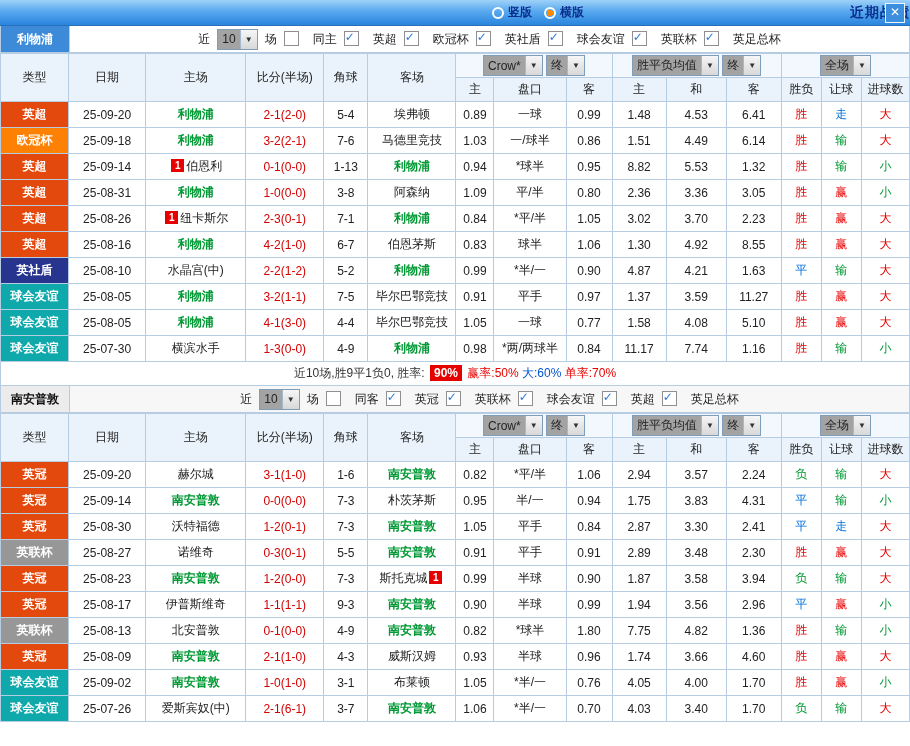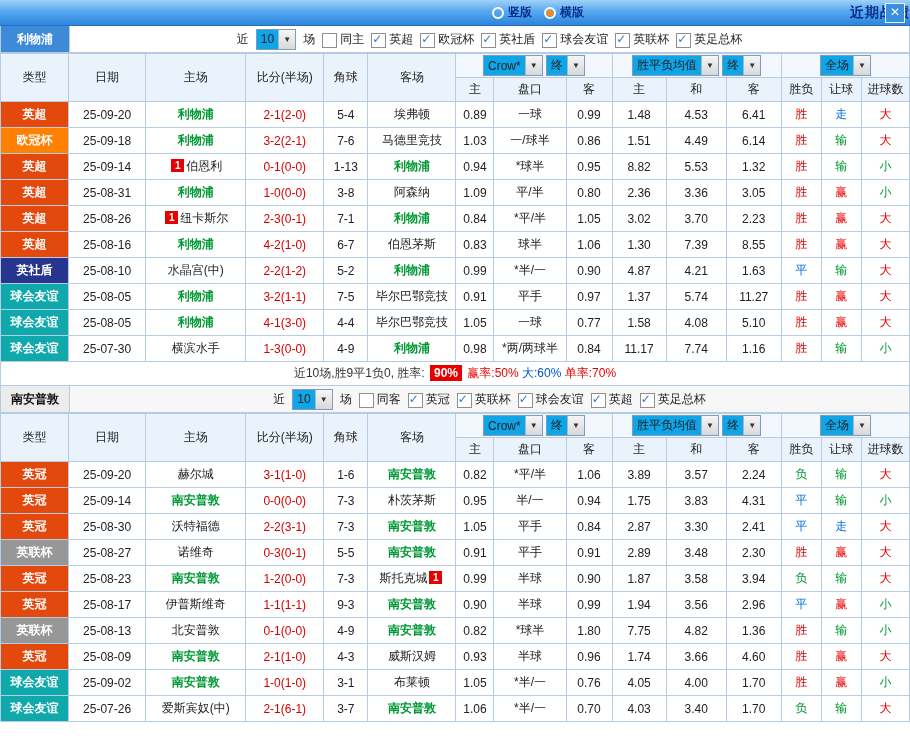--- a/index.html
+++ b/index.html
@@ -20,26 +20,26 @@
              text-align:center;cursor:pointer}
 
   
   .band{display:flex;height:26px;border:1px solid #b5cce2;border-top:none;align-items:stretch;background:#fff}
   .team-cell{flex:0 0 68px;display:flex;align-items:center;justify-content:center;font-weight:bold;
              border-right:1px solid #b5cce2}
   .band.blue .team-cell{background:#3d8bd8;color:#fff}
   .band.gray .team-cell{background:#ececec;color:#111}
   .band.gray{background:#f7f7f7}
   .filters{flex:1;display:flex;align-items:center;justify-content:center;gap:7px}
-  .filter-item{display:inline-flex;align-items:flex-end;gap:3px;cursor:pointer}
+  .filter-item{display:inline-flex;align-items:flex-start;gap:14px;cursor:pointer}
   .cb{width:13px;height:13px;border:1px solid #8f8f8f;background:#fff;display:inline-block;position:relative}
   .cb.checked::after{content:"\2713";position:absolute;left:0;top:-2px;font-size:12px;font-weight:bold;color:#2a7ad0}
 
   
-  .select{display:inline-flex;align-items:center;height:19px;border:1px solid #7f9db9;background:#0ea5e9;
+  .select{display:inline-flex;align-items:center;height:19px;border:1px solid #7f9db9;background:#a3a3a3;
           cursor:pointer;vertical-align:middle}
   .sel-txt{padding:0 4px;font-size:12px;white-space:nowrap}
   .sel-arrow{width:16px;align-self:stretch;background:linear-gradient(#f6f6f6,#d8d8d8);
              border-left:1px solid #a5b8cc;font-size:8px;color:#333;display:flex;align-items:center;justify-content:center}
 
   
   table.grid{border-collapse:collapse;table-layout:fixed;width:910px}
   .grid th,.grid td{border:1px solid #b5cce2;text-align:center;overflow:hidden;white-space:nowrap;padding:0}
   .grid thead th{background:#eaf3fb;height:23px;font-weight:400;color:#222;font-size:12px}
   .grid thead th.grp{background:#f2f8fd}
@@ -260,21 +260,21 @@
           <td class="type" style="background: rgb(227, 73, 13);">英超</td>
           <td>25-08-16</td>
           <td><span class="team-sub">利物浦</span></td>
           <td class="score">4-2(1-0)</td>
           <td>6-7</td>
           <td><span class="team">伯恩茅斯</span></td>
           <td>0.83</td>
           <td>球半</td>
           <td>1.06</td>
           <td>1.30</td>
-          <td>7.39</td>
+          <td>4.92</td>
           <td>8.55</td>
           <td class="mark" style="color: rgb(230, 0, 0);">胜</td>
           <td class="mark" style="color: rgb(230, 0, 0);">赢</td>
           <td class="mark" style="color: rgb(230, 0, 0);">大</td>
         </tr>
         <tr>
           <td class="type" style="background: rgb(39, 53, 143);">英社盾</td>
           <td>25-08-10</td>
           <td><span class="team">水晶宫(中)</span></td>
           <td class="score">2-2(1-2)</td>
@@ -294,21 +294,21 @@
           <td class="type" style="background: rgb(15, 169, 172);">球会友谊</td>
           <td>25-08-05</td>
           <td><span class="team-sub">利物浦</span></td>
           <td class="score">3-2(1-1)</td>
           <td>7-5</td>
           <td><span class="team">毕尔巴鄂竞技</span></td>
           <td>0.91</td>
           <td>平手</td>
           <td>0.97</td>
           <td>1.37</td>
-          <td>5.74</td>
+          <td>3.59</td>
           <td>11.27</td>
           <td class="mark" style="color: rgb(230, 0, 0);">胜</td>
           <td class="mark" style="color: rgb(230, 0, 0);">赢</td>
           <td class="mark" style="color: rgb(230, 0, 0);">大</td>
         </tr>
         <tr>
           <td class="type" style="background: rgb(15, 169, 172);">球会友谊</td>
           <td>25-08-05</td>
           <td><span class="team-sub">利物浦</span></td>
           <td class="score">4-1(3-0)</td>
@@ -442,21 +442,21 @@
         <tr>
           <td class="type" style="background: rgb(227, 73, 13);">英冠</td>
           <td>25-09-20</td>
           <td><span class="team">赫尔城</span></td>
           <td class="score">3-1(1-0)</td>
           <td>1-6</td>
           <td><span class="team-sub">南安普敦</span></td>
           <td>0.82</td>
           <td>*平/半</td>
           <td>1.06</td>
-          <td>3.89</td>
+          <td>2.94</td>
           <td>3.57</td>
           <td>2.24</td>
           <td class="mark" style="color: rgb(1, 153, 52);">负</td>
           <td class="mark" style="color: rgb(1, 153, 52);">输</td>
           <td class="mark" style="color: rgb(230, 0, 0);">大</td>
         </tr>
         <tr>
           <td class="type" style="background: rgb(227, 73, 13);">英冠</td>
           <td>25-09-14</td>
           <td><span class="team-sub">南安普敦</span></td>
@@ -470,21 +470,21 @@
           <td>3.83</td>
           <td>4.31</td>
           <td class="mark" style="color: rgb(0, 112, 221);">平</td>
           <td class="mark" style="color: rgb(1, 153, 52);">输</td>
           <td class="mark" style="color: rgb(1, 153, 52);">小</td>
         </tr>
         <tr>
           <td class="type" style="background: rgb(227, 73, 13);">英冠</td>
           <td>25-08-30</td>
           <td><span class="team">沃特福德</span></td>
-          <td class="score">2-2(3-1)</td>
+          <td class="score">1-2(0-1)</td>
           <td>7-3</td>
           <td><span class="team-sub">南安普敦</span></td>
           <td>1.05</td>
           <td>平手</td>
           <td>0.84</td>
           <td>2.87</td>
           <td>3.30</td>
           <td>2.41</td>
           <td class="mark" style="color: rgb(0, 112, 221);">平</td>
           <td class="mark" style="color: rgb(0, 112, 221);">走</td>

